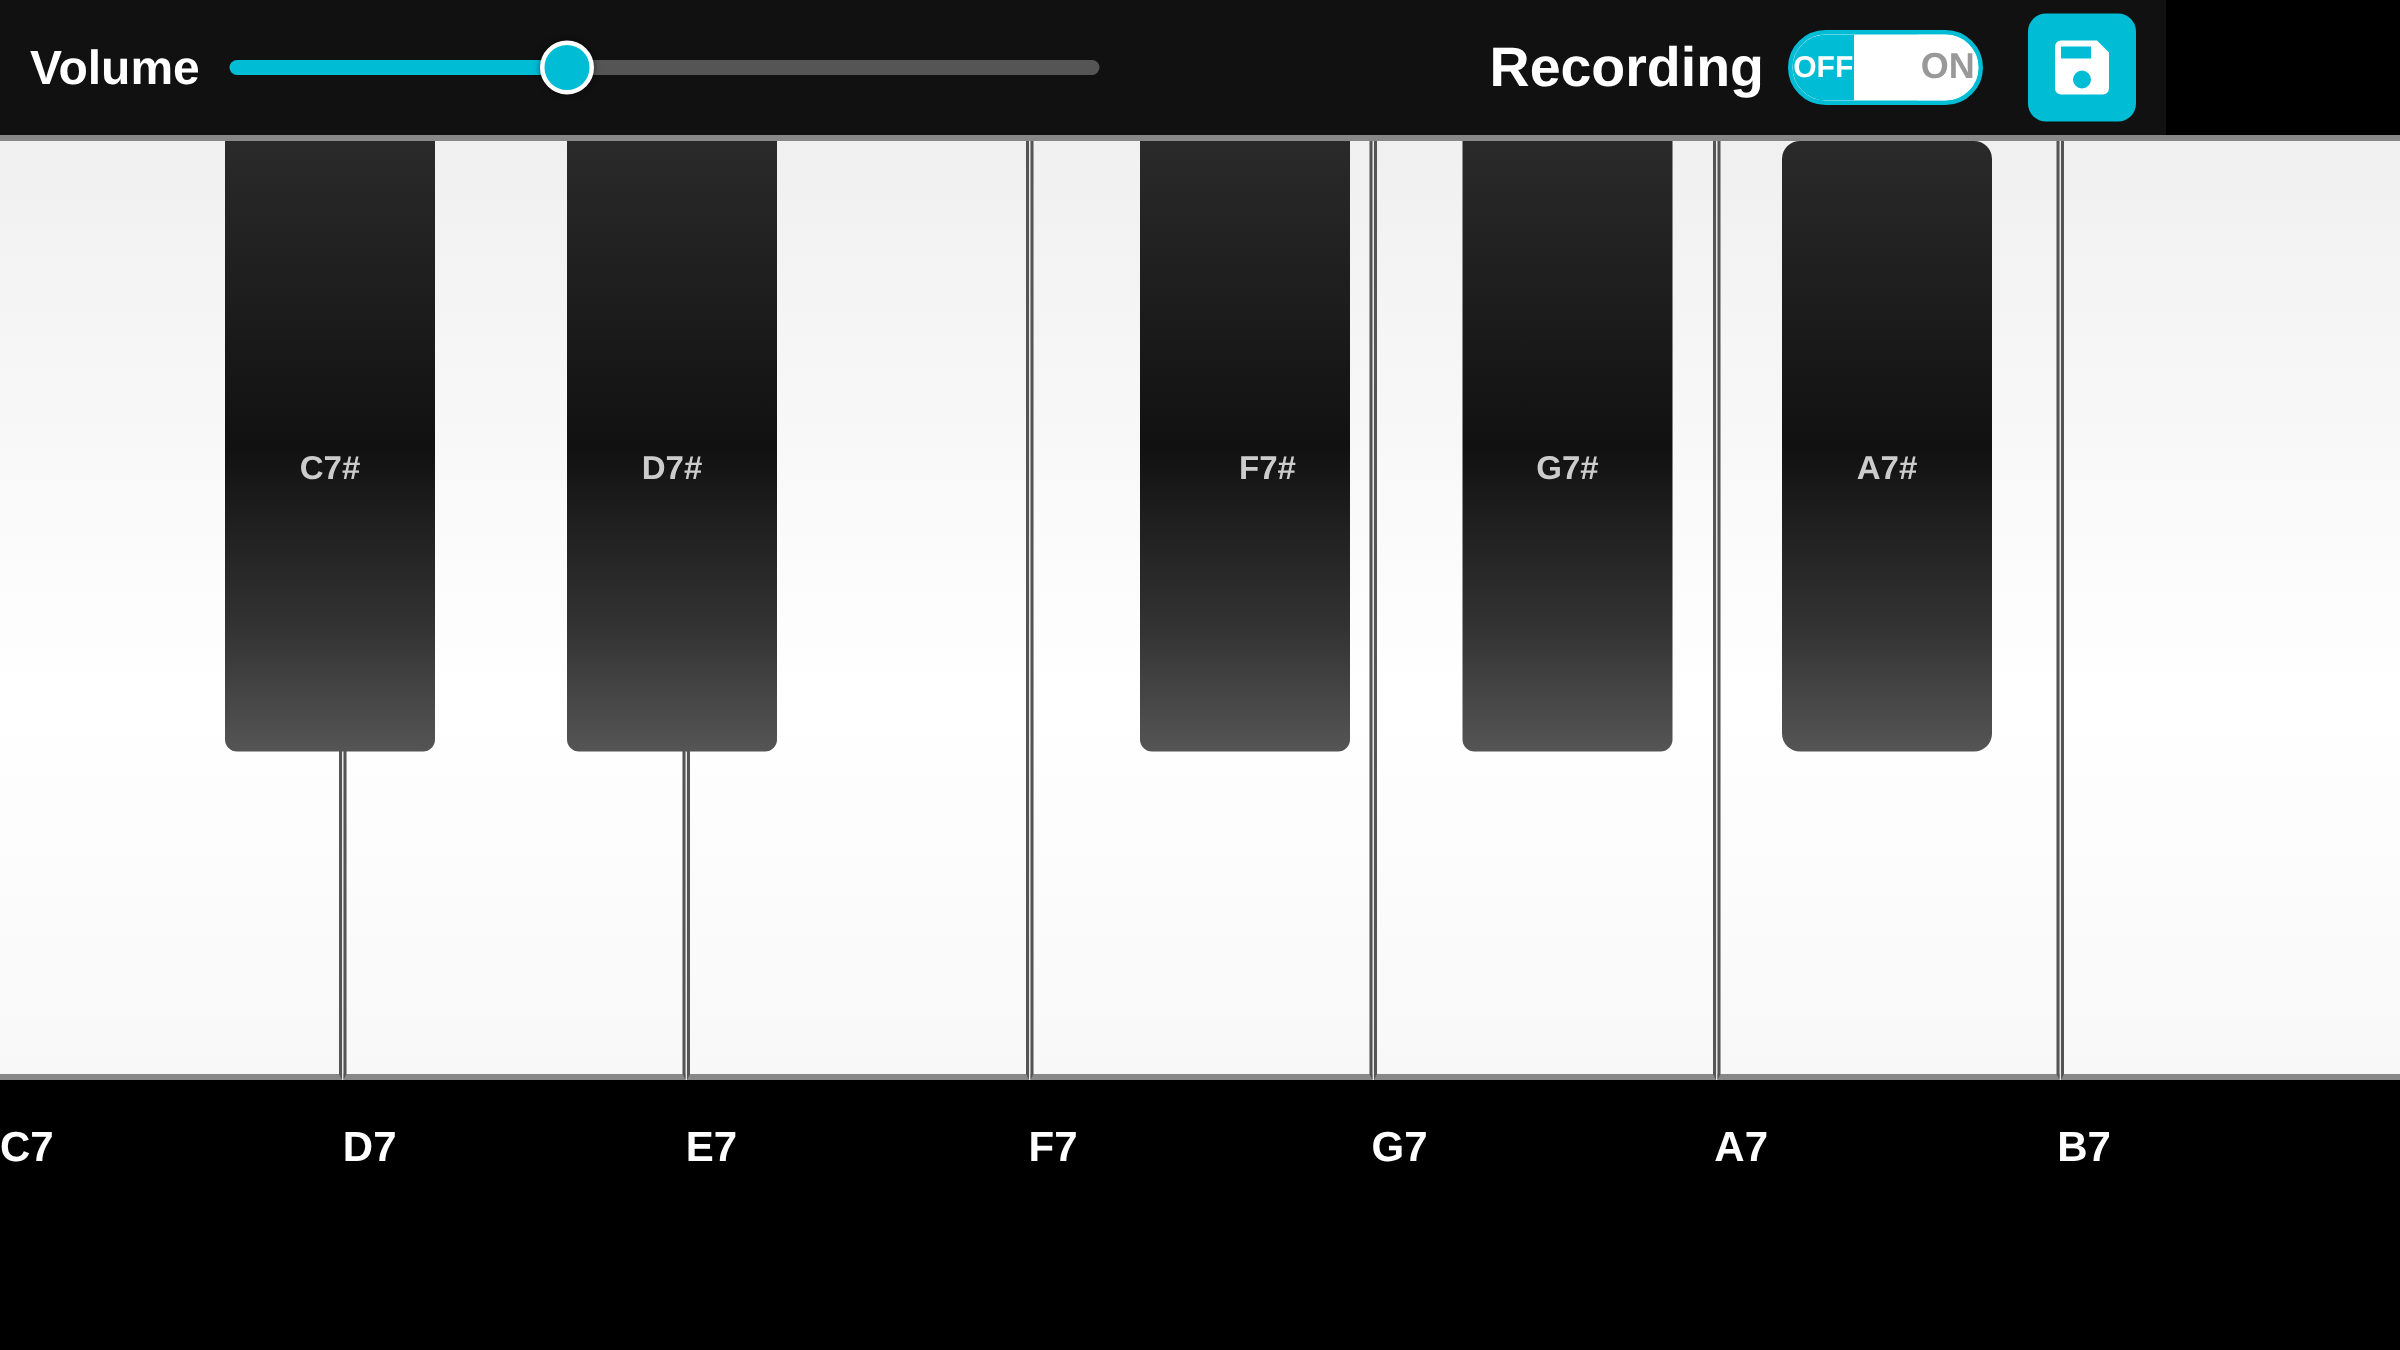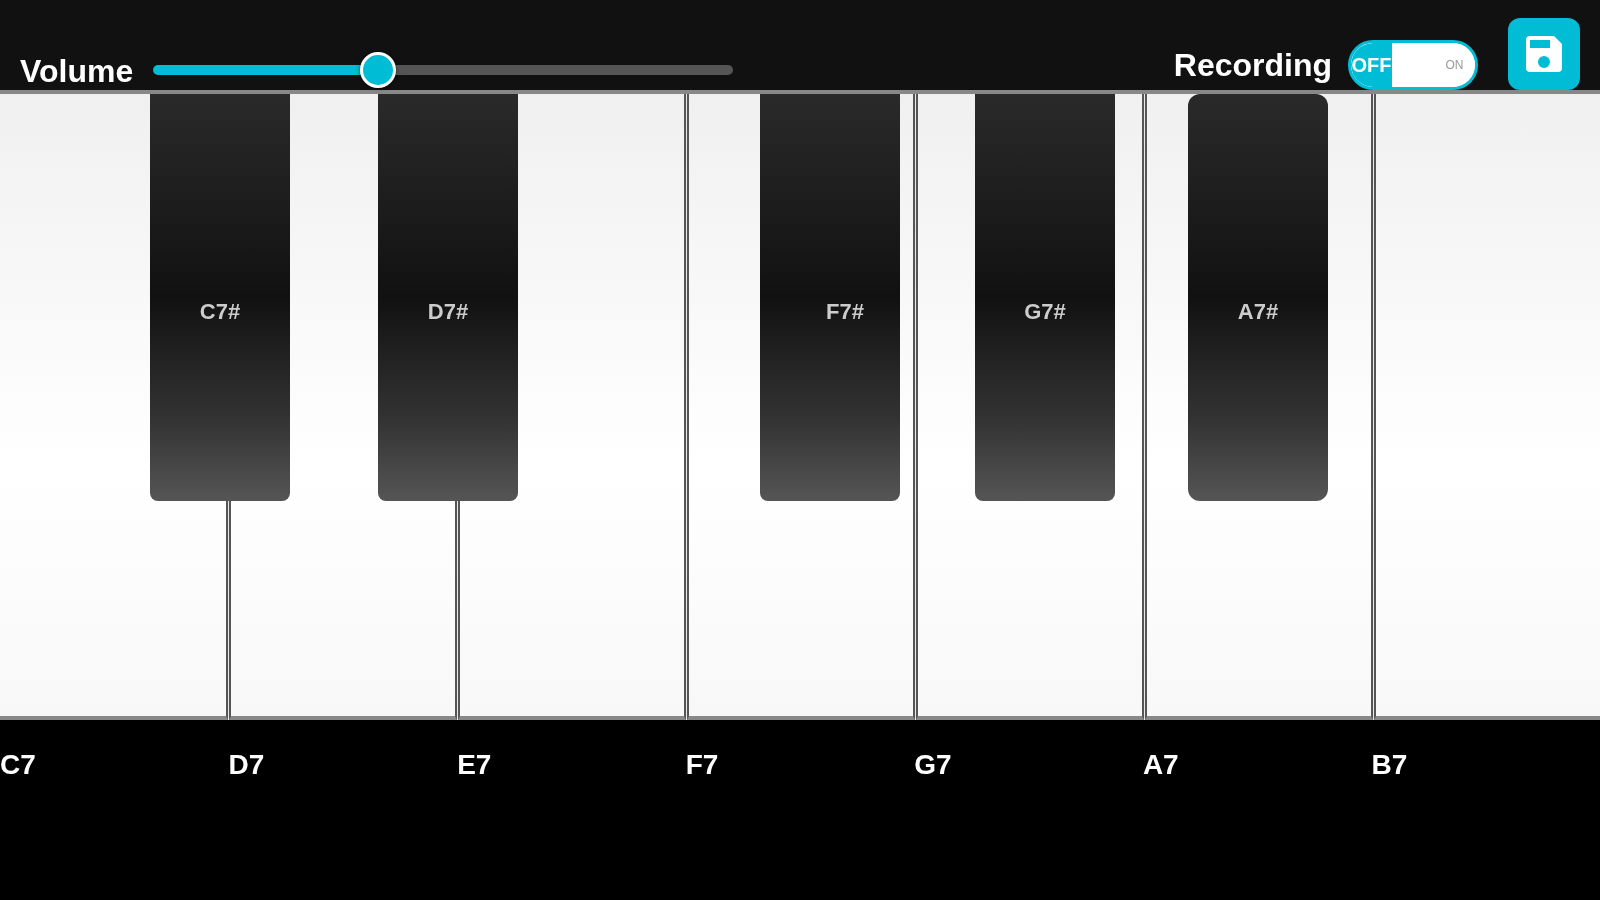--- a/index.html
+++ b/index.html
@@ -6,25 +6,25 @@
     body {
       width: 1600px;
       height: 900px;
       background: #000;
       overflow: hidden;
       font-family: Arial, sans-serif;
     }
 
     
     #header {
-      width: 1600px;
+      width: 1444px;
       height: 90px;
       background: #111;
       display: flex;
-      align-items: flex-end;
+      align-items: center;
       padding: 0 20px;
       position: relative;
       z-index: 10;
     }
 
     #volume-label {
       color: #fff;
       font-size: 32px;
       font-weight: bold;
       margin-right: 20px;
@@ -67,21 +67,21 @@
     #recording-section {
       display: flex;
       align-items: center;
       margin-left: auto;
       margin-right: 20px;
       gap: 16px;
     }
 
     #recording-label {
       color: #fff;
-      font-size: 32px;
+      font-size: 37px;
       font-weight: bold;
     }
 
     #toggle-switch {
       width: 130px;
       height: 50px;
       border-radius: 25px;
       background: #fff;
       border: 3px solid #00bcd4;
       display: flex;
@@ -102,22 +102,22 @@
       height: 100%;
       display: flex;
       align-items: center;
       justify-content: center;
       border-radius: 22px 0 0 22px;
     }
 
     #toggle-on {
       flex: 1;
       text-align: center;
-      font-size: 12px;
-      font-weight: normal;
+      font-size: 24px;
+      font-weight: bold;
       color: #999;
       background: #fff;
       height: 100%;
       display: flex;
       align-items: center;
       justify-content: center;
       border-radius: 0 22px 22px 0;
     }
 
     #save-button {

